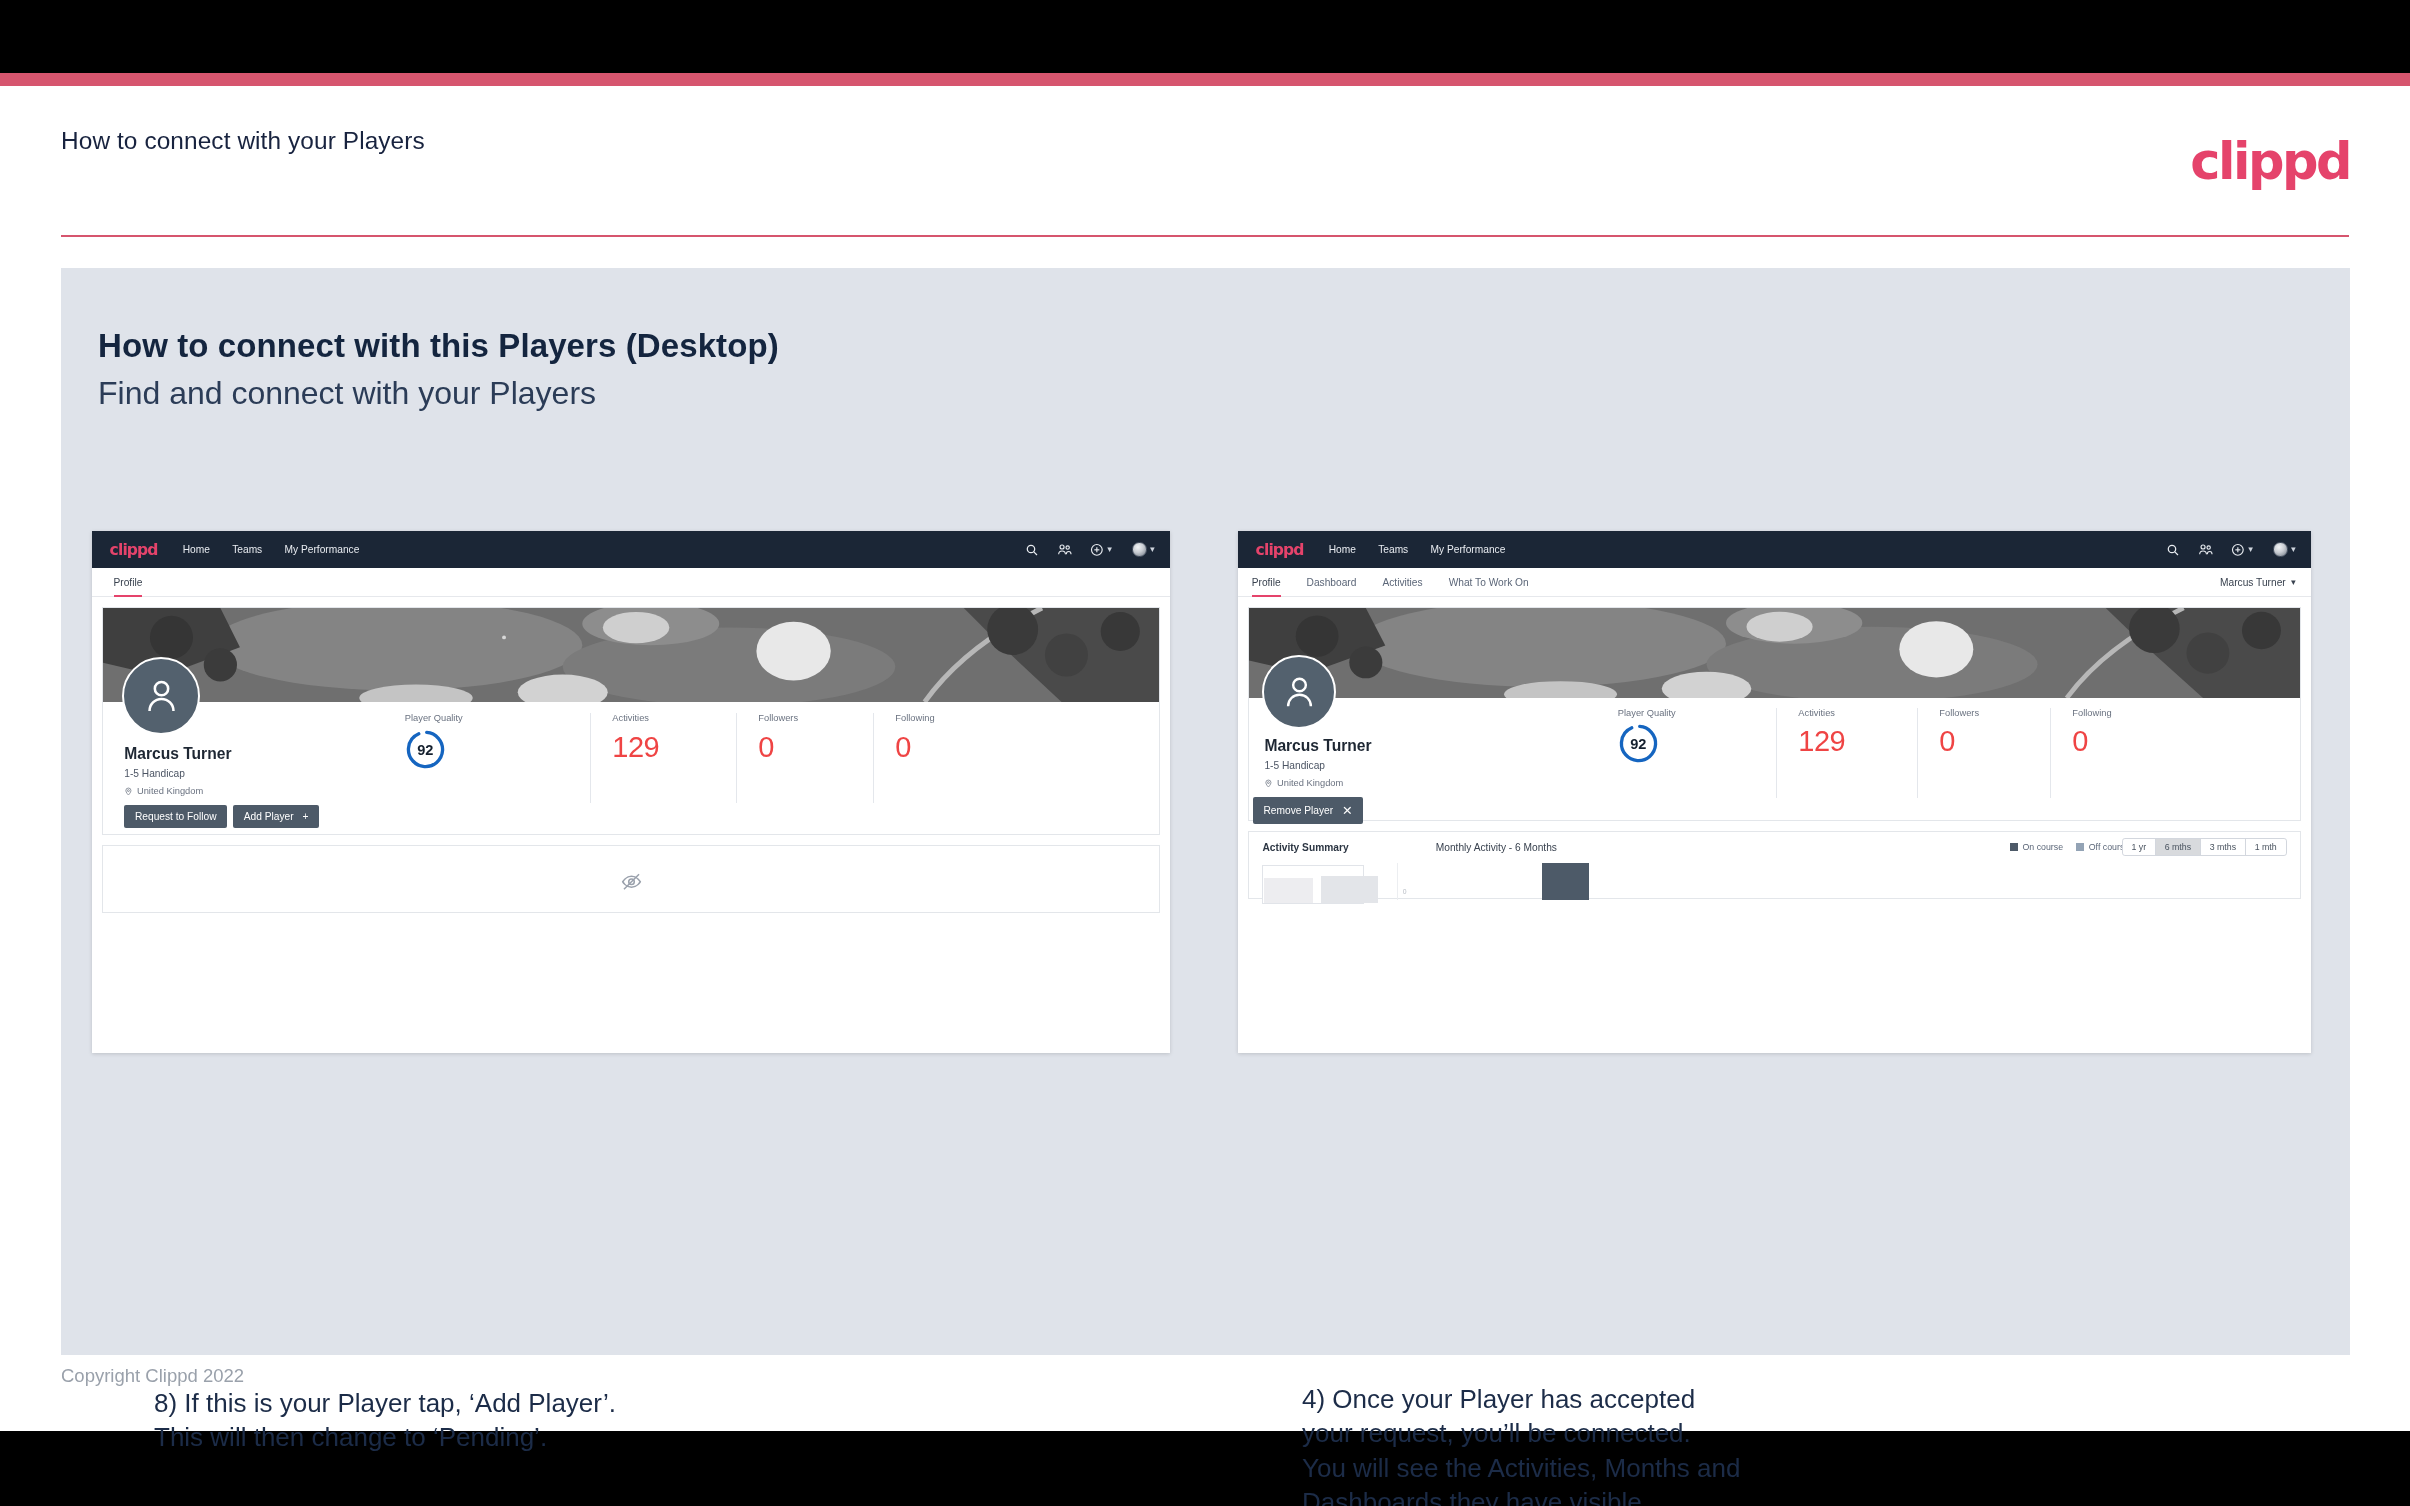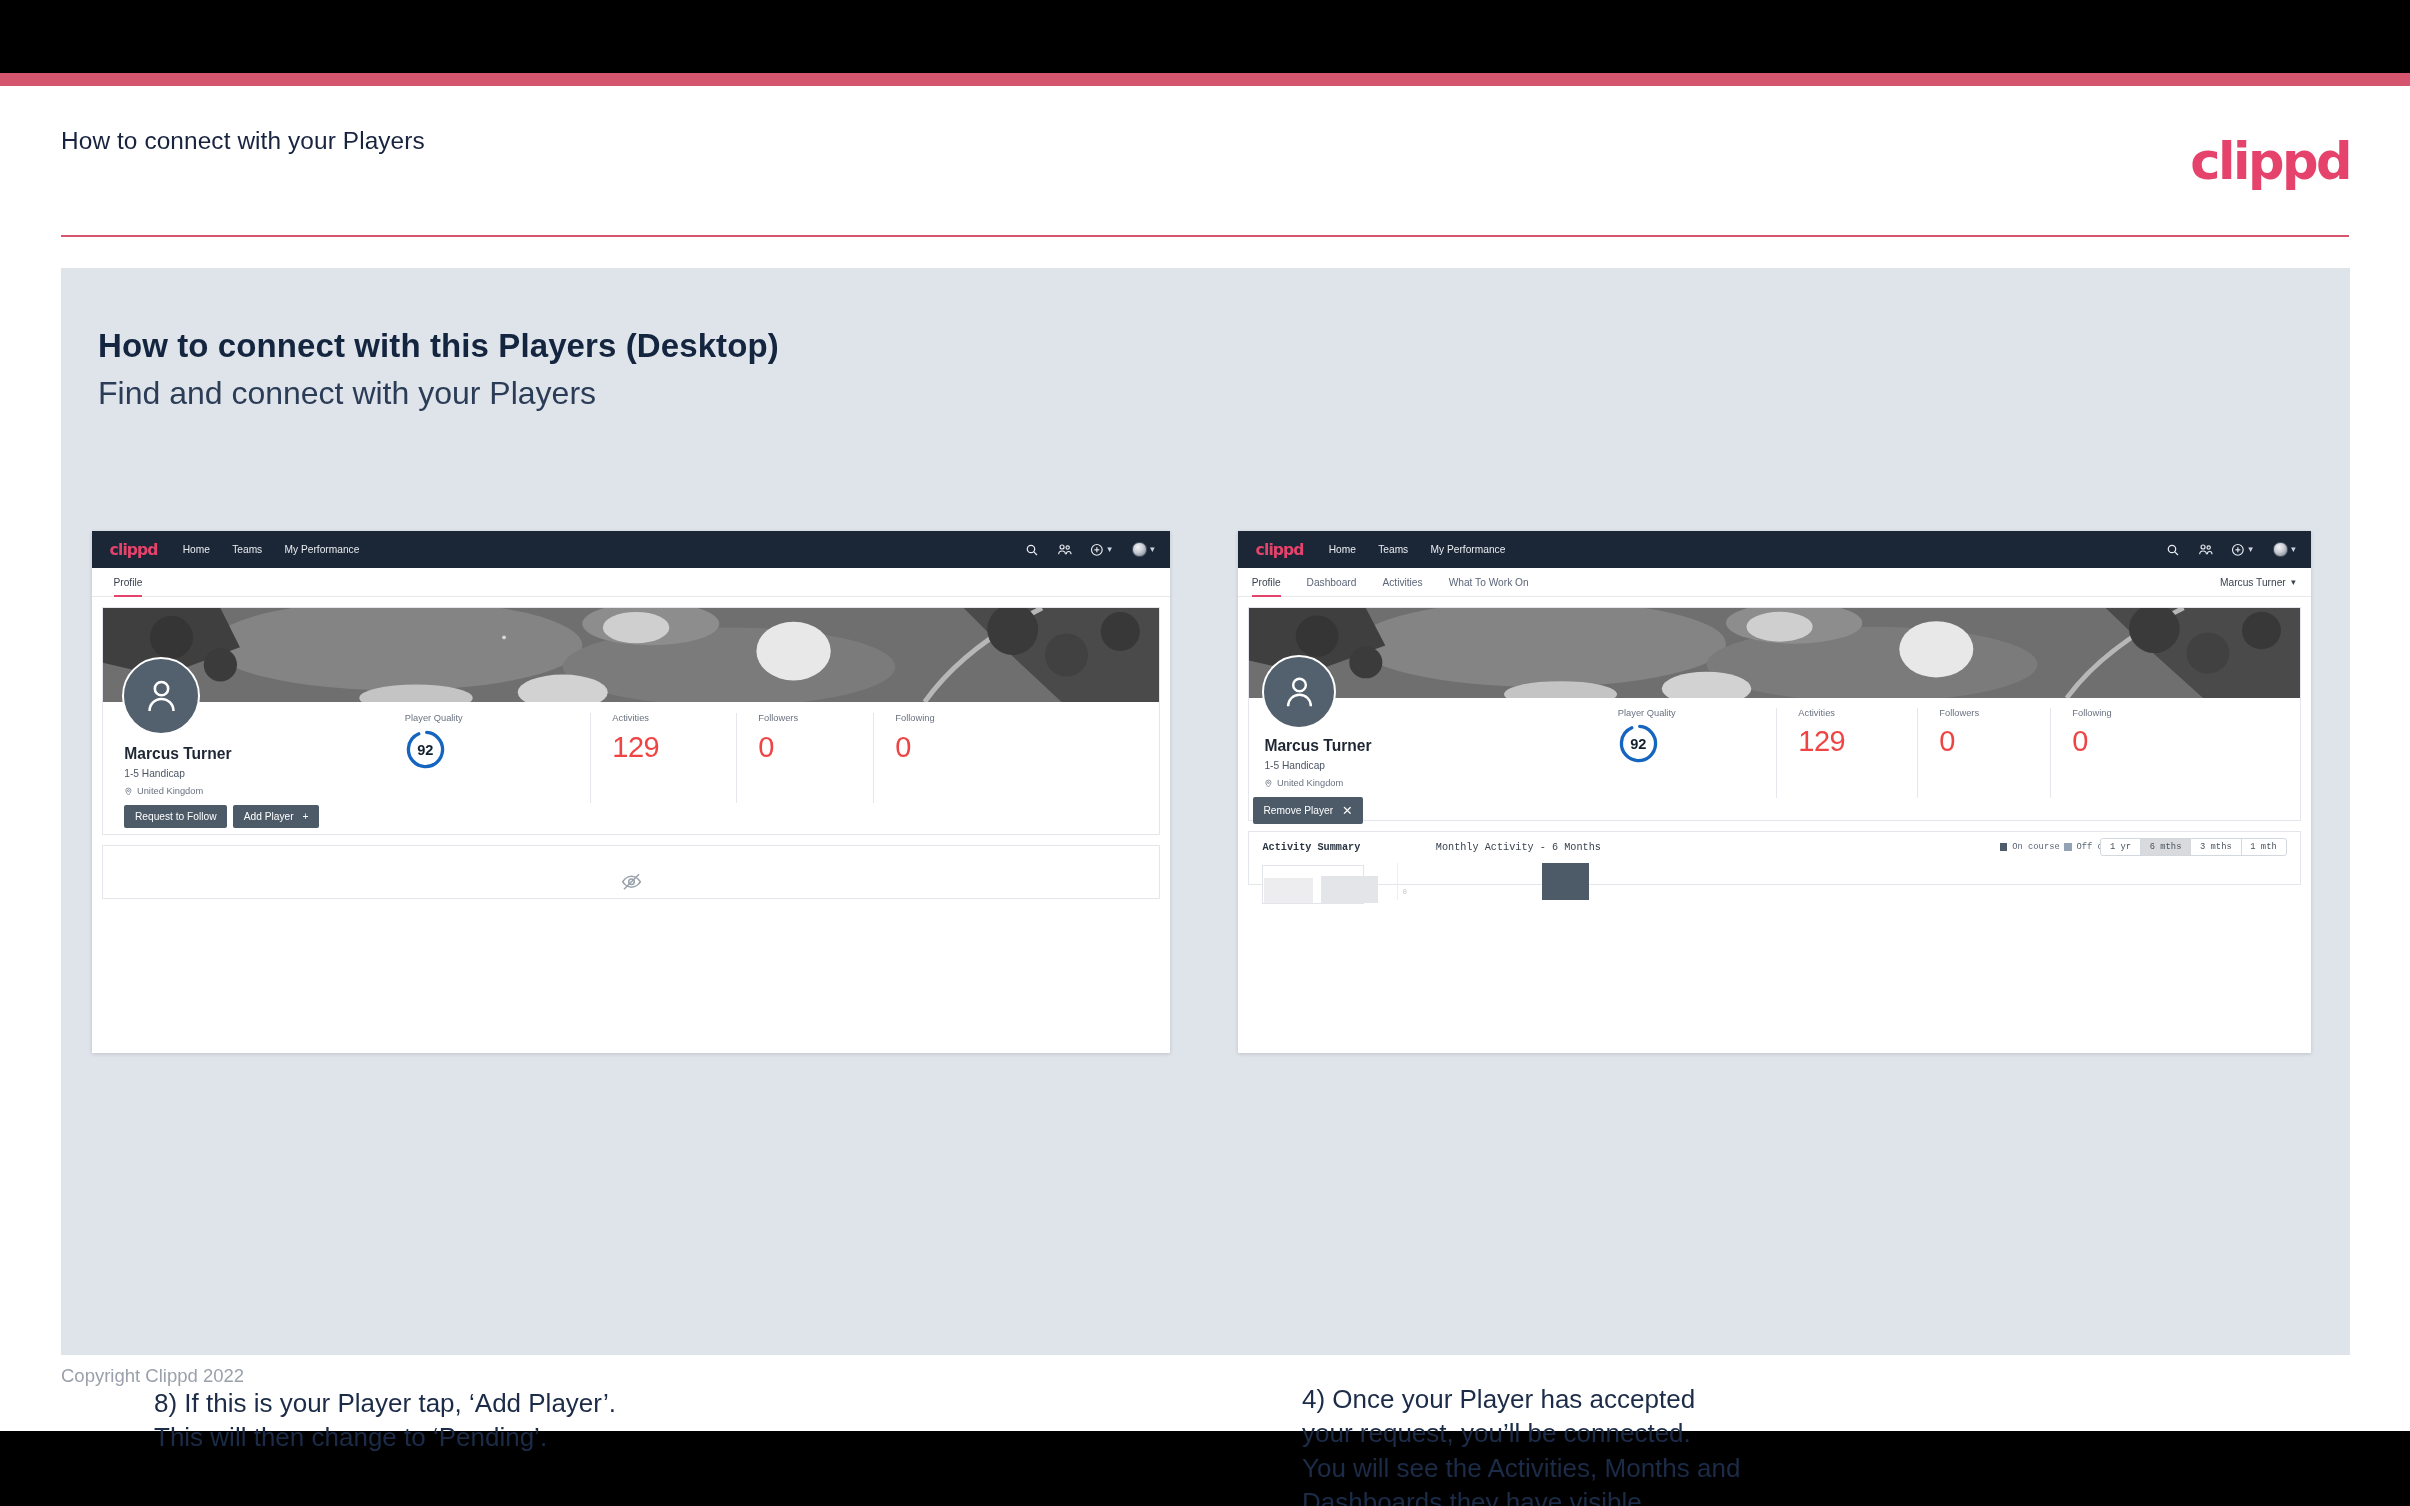--- a/index.html
+++ b/index.html
@@ -118,27 +118,27 @@
   .stat + .stat { border-left:1px solid #e4e7ec; }
   .stat .lab { font-size:9.3px; color:#6a7280; }
   .stat .val { font-size:29px; color:#ef4444; margin-top:7.8px; letter-spacing:-0.5px; }
   .ring { position:relative; width:41px; height:41px; margin-top:5.9px; }
   .ring .num {
     position:absolute; inset:0; display:flex; align-items:center; justify-content:center;
     font-size:14.6px; font-weight:bold; color:#15202e;
   }
 
   
-  .card2 { position:relative; margin:0 9.8px; background:#fff; border:1px solid #e3e6ea; height:54px;font-family:Liberation Mono, monospace; }
+  .card2 { position:relative; margin:0 9.8px; background:#fff; border:1px solid #e3e6ea; height:68px; }
   .eye-wrap { position:absolute; left:0; right:0; top:25px; display:flex; justify-content:center; }
 
   .asum-head { position:relative; height:31px; display:flex; align-items:center; }
   .asum-title { position:absolute; left:13.7px; font-size:10.2px; color:#2b3542; font-weight:bold; }
   .asum-sub { position:absolute; left:187px; font-size:10.2px; color:#39424f; }
-  .legend { position:absolute; right:171px; display:flex; gap:4px; align-items:center; }
+  .legend { position:absolute; right:171px; display:flex; gap:13px; align-items:center; }
   .legend span { font-size:8.8px; color:#5b6678; display:flex; align-items:center; gap:4.9px; }
   .sw { width:7.8px; height:7.8px; display:inline-block; }
   .seg { position:absolute; right:13.7px; display:flex; border:1px solid #d3d7de; border-radius:2.9px;
          overflow:hidden; background:#fff; }
   .seg div { font-size:8.8px; color:#49535f; padding:2.9px 8.8px; border-right:1px solid #d3d7de; }
   .seg div:last-child { border-right:none; }
   .seg div.on { background:#d8dadd; }
 
   .asum-body { position:relative; height:37px; }
   .ghost-card { position:absolute; left:13.7px; top:2px; width:102px; height:39px;

